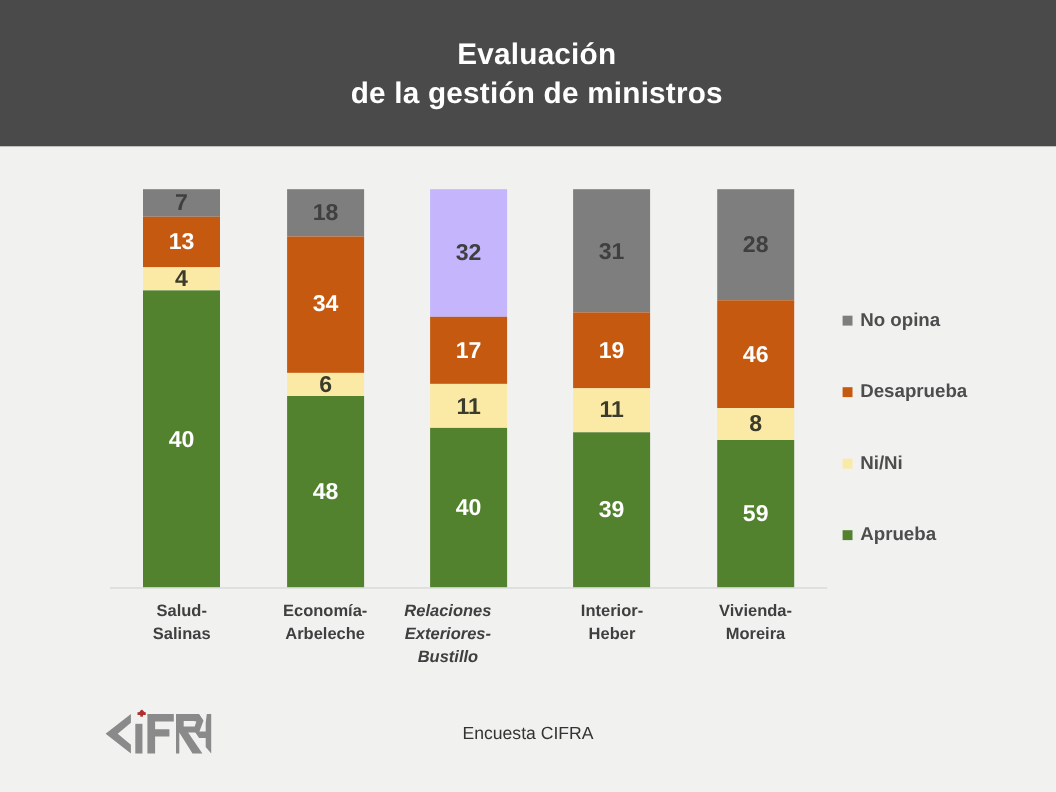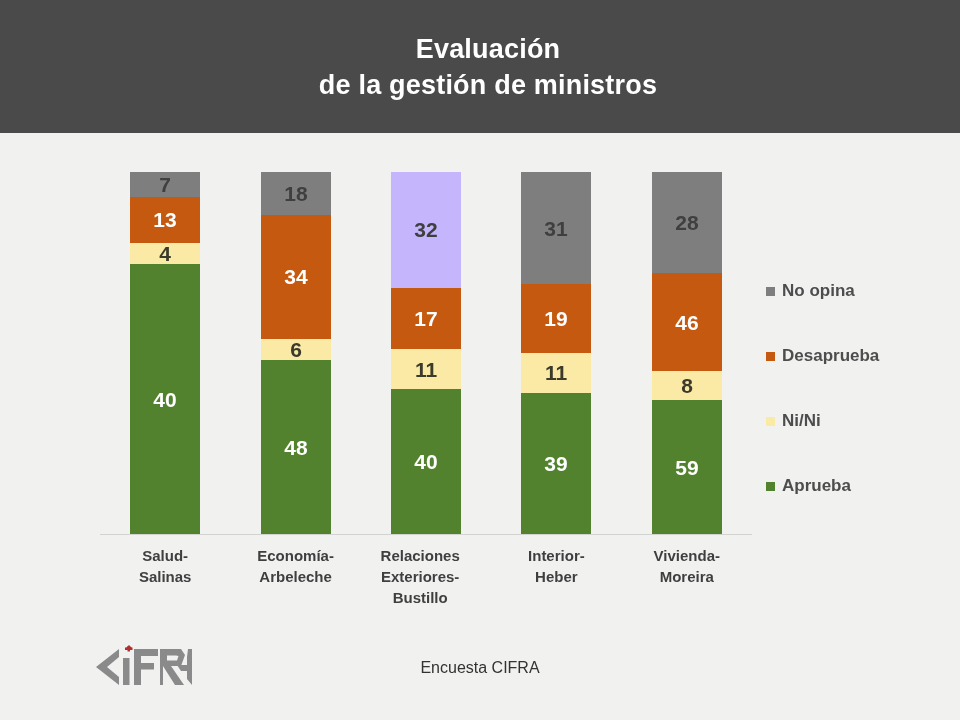--- a/index.html
+++ b/index.html
@@ -252,21 +252,21 @@
   <div id="axis-line"></div>
   <div id="x-labels">
       <div class="x-label" style="left: 100px; width: 130.4px;">
         <div>Salud-</div>
         <div>Salinas</div>
       </div>
       <div class="x-label" style="left: 230.4px; width: 130.4px;">
         <div>Economía-</div>
         <div>Arbeleche</div>
       </div>
-      <div class="x-label" style="left: 355px; width: 130.4px;">
+      <div class="x-label" style="left: 342px; width: 130.4px; font-style: italic;">
         <div>Relaciones</div>
         <div>Exteriores-</div>
         <div>Bustillo</div>
       </div>
       <div class="x-label" style="left: 491.2px; width: 130.4px;">
         <div>Interior-</div>
         <div>Heber</div>
       </div>
       <div class="x-label" style="left: 621.6px; width: 130.4px;">
         <div>Vivienda-</div>

